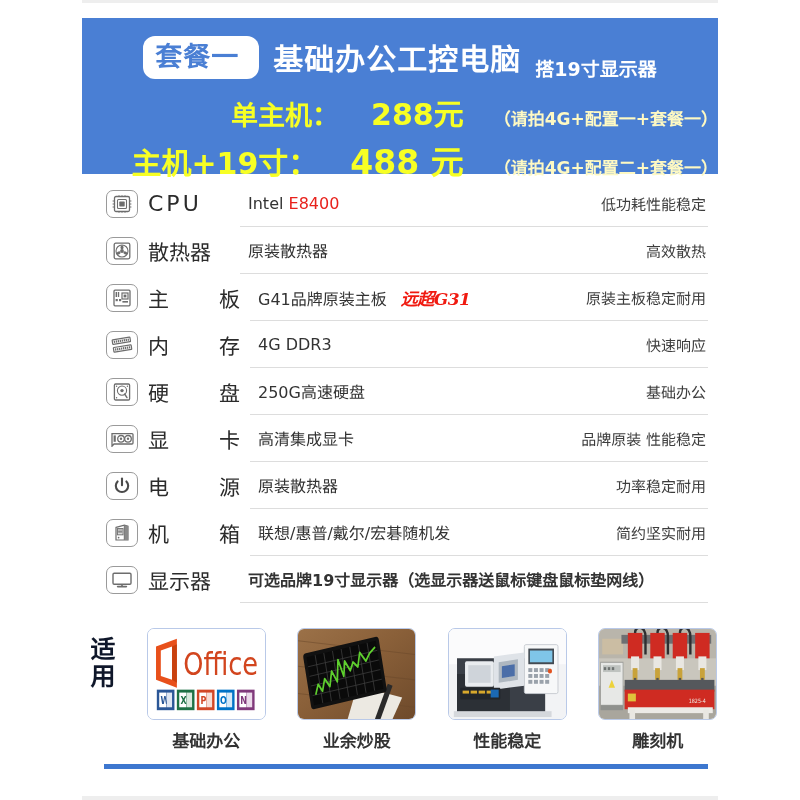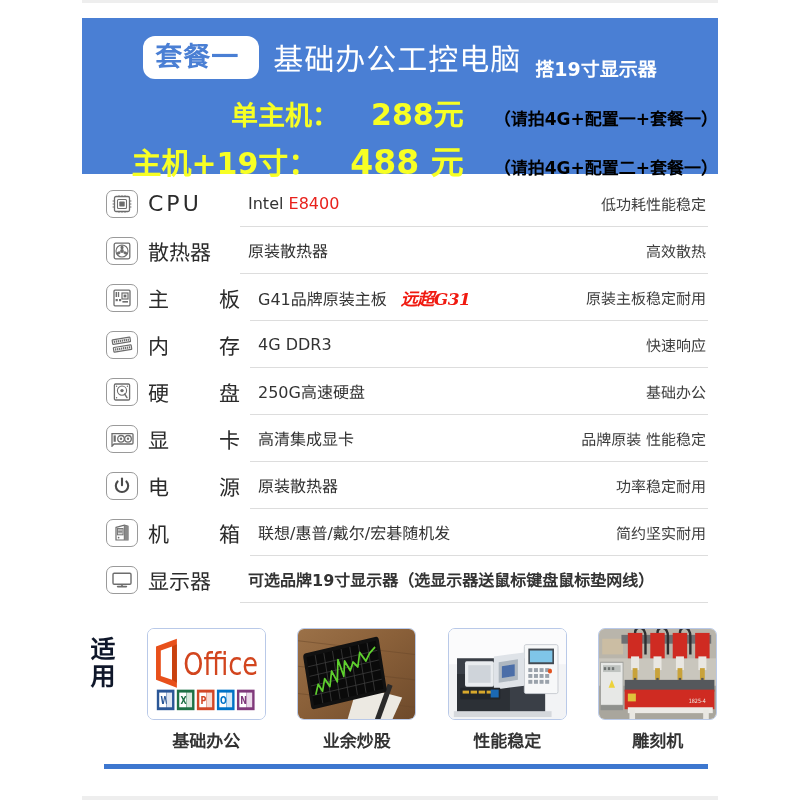--- a/index.html
+++ b/index.html
@@ -58,21 +58,21 @@
     font-weight: bold;
     line-height: 1;
     padding: 7px 20px 9px 12px;
     letter-spacing: 1px;
     white-space: nowrap;
     font-family: "DejaVu Sans", "Liberation Sans", sans-serif;
   }
   .header-main {
     color: #ffffff;
     font-size: 30px;
-    font-weight: normal;
+    font-weight: bold;
     letter-spacing: 1px;
     white-space: nowrap;
     font-family: "DejaVu Sans", "Liberation Sans", sans-serif;
   }
   .header-sub {
     color: #ffffff;
     font-size: 19px;
     font-weight: bold;
     white-space: nowrap;
     align-self: flex-end;
@@ -101,21 +101,21 @@
   .price-amount {
     color: #f7ff24;
     font-weight: bold;
     font-family: "DejaVu Sans", "Liberation Sans", sans-serif;
     padding-left: 8px;
   }
   .line1 .price-amount { font-size: 30px; }
   .line2 .price-amount { font-size: 33px; }
 
   .price-note {
-    color: #000000;
+    color: #fef9c3;
     font-size: 17px;
     font-weight: bold;
     padding-left: 6px;
     font-family: "DejaVu Sans", "Liberation Sans", sans-serif;
   }
 
   
   .specs {
     position: absolute;
     left: 100px;

